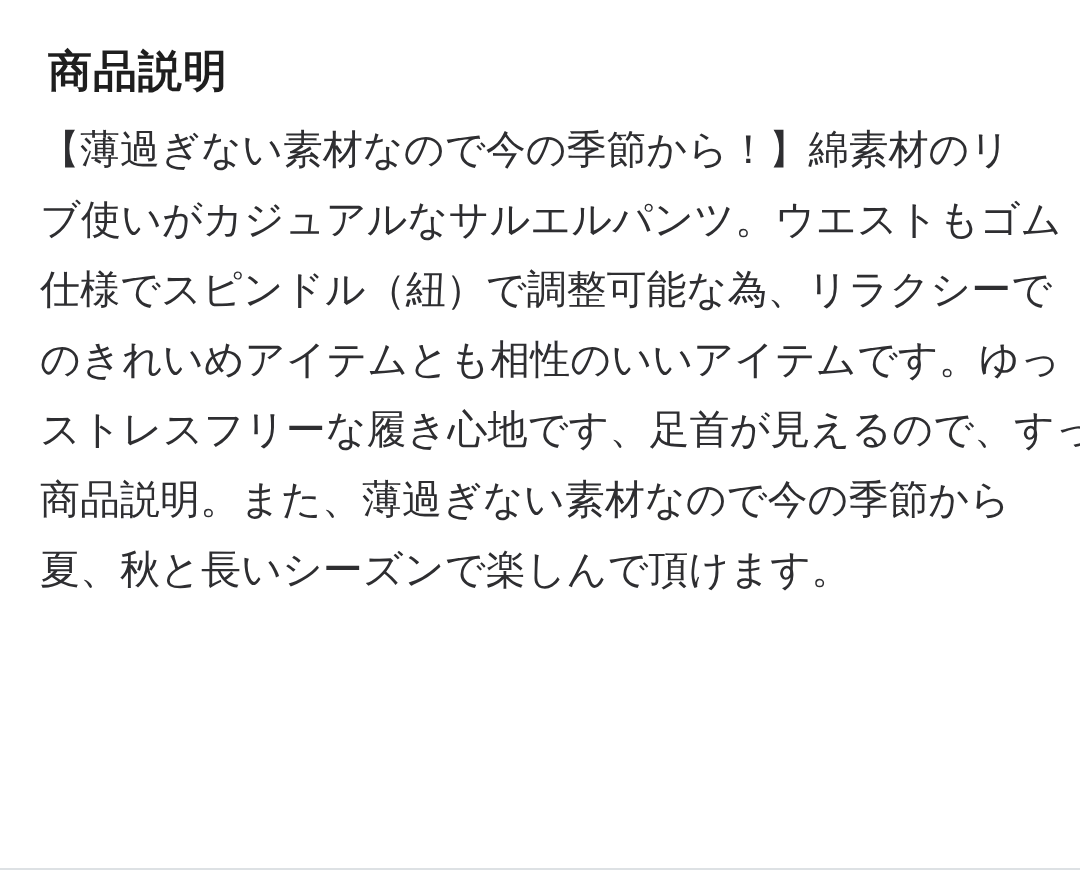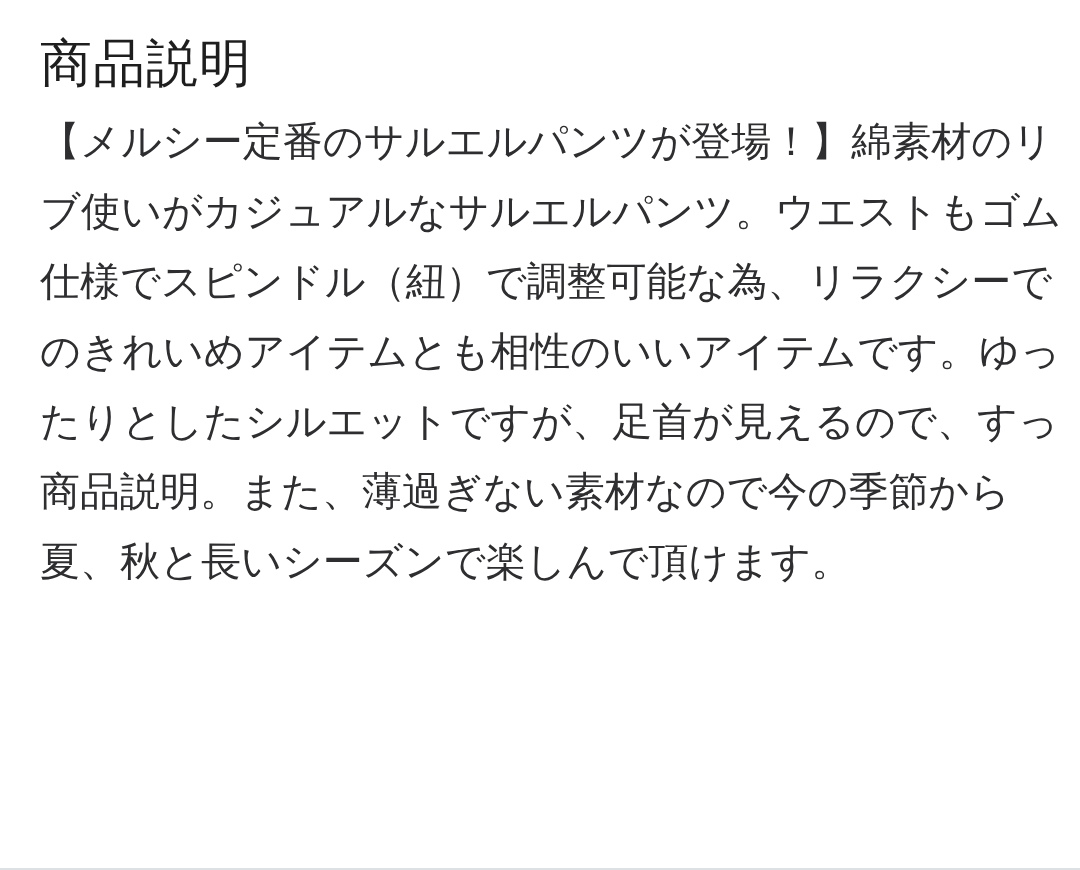--- a/index.html
+++ b/index.html
@@ -18,24 +18,24 @@
     width: 1080px;
     height: 870px;
     background: #ffffff;
     box-sizing: border-box;
     overflow: hidden;
   }
   .content {
     padding: 34px 40px 0 40px;
   }
   .section-title {
-    margin: 0;
-    font-size: 52px;
+    margin: 8px;
+    font-size: 44px;
     line-height: 58px;
-    font-weight: 400;
+    font-weight: 700;
     color: #1e1e1e;
     letter-spacing: 1px;
   }
   .description {
     margin-top: 14px;
     font-size: 40px;
     line-height: 70px;
     font-weight: 400;
     color: #2e2e31;
     letter-spacing: 0;
@@ -53,23 +53,23 @@
     background: #dde1e4;
   }
 </style>
 </head>
 <body>
 
 <div class="page">
   <div class="content">
     <h2 class="section-title">商品説明</h2>
     <div class="description">
-      <div class="line">【メルシー定番のサルエルパンツが登場！】綿素材のリ</div>
+      <div class="line">【薄過ぎない素材なので今の季節から！】綿素材のリ</div>
       <div class="line">ブ使いがカジュアルなサルエルパンツ。ウエストもゴム</div>
       <div class="line">仕様でスピンドル（紐）で調整可能な為、リラクシーで</div>
       <div class="line">のきれいめアイテムとも相性のいいアイテムです。ゆっ</div>
-      <div class="line">たりとしたシルエットですが、足首が見えるので、すっ</div>
+      <div class="line">ストレスフリーな履き心地です、足首が見えるので、すっ</div>
       <div class="line">商品説明。また、薄過ぎない素材なので今の季節から</div>
       <div class="line">夏、秋と長いシーズンで楽しんで頂けます。</div>
     </div>
   </div>
   <div class="bottom-divider"></div>
 </div>
 
 </body></html>

